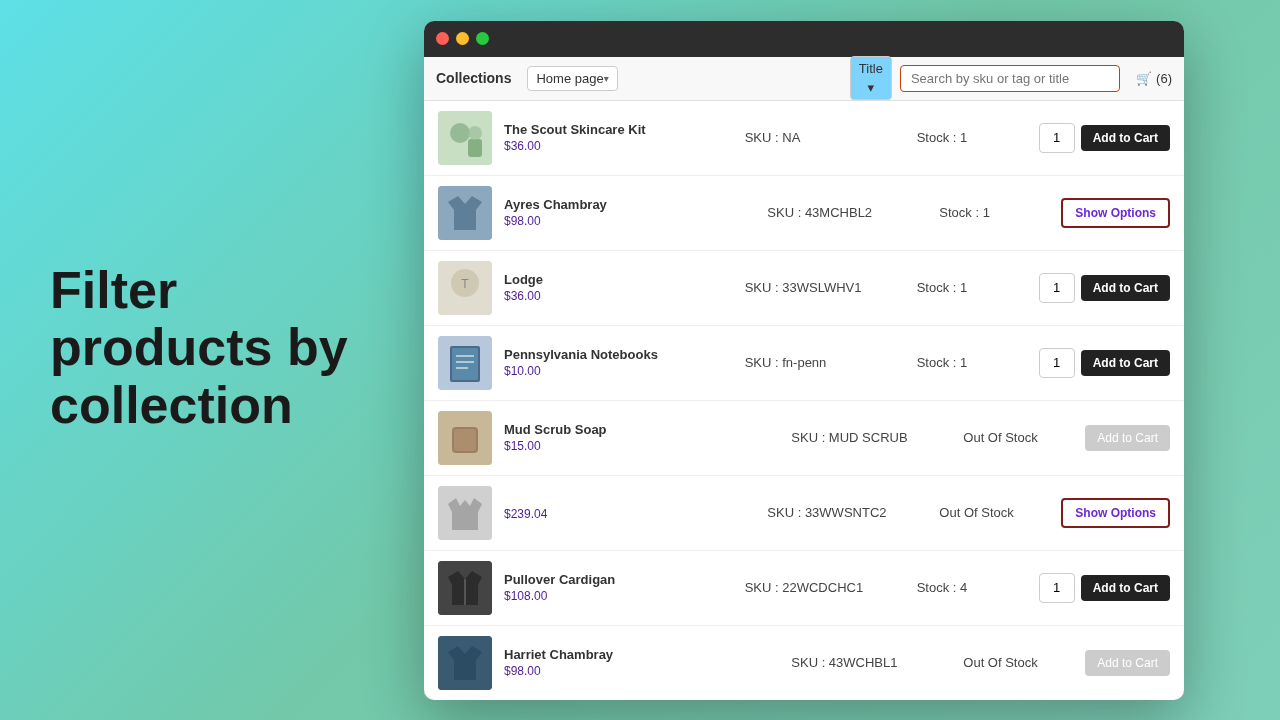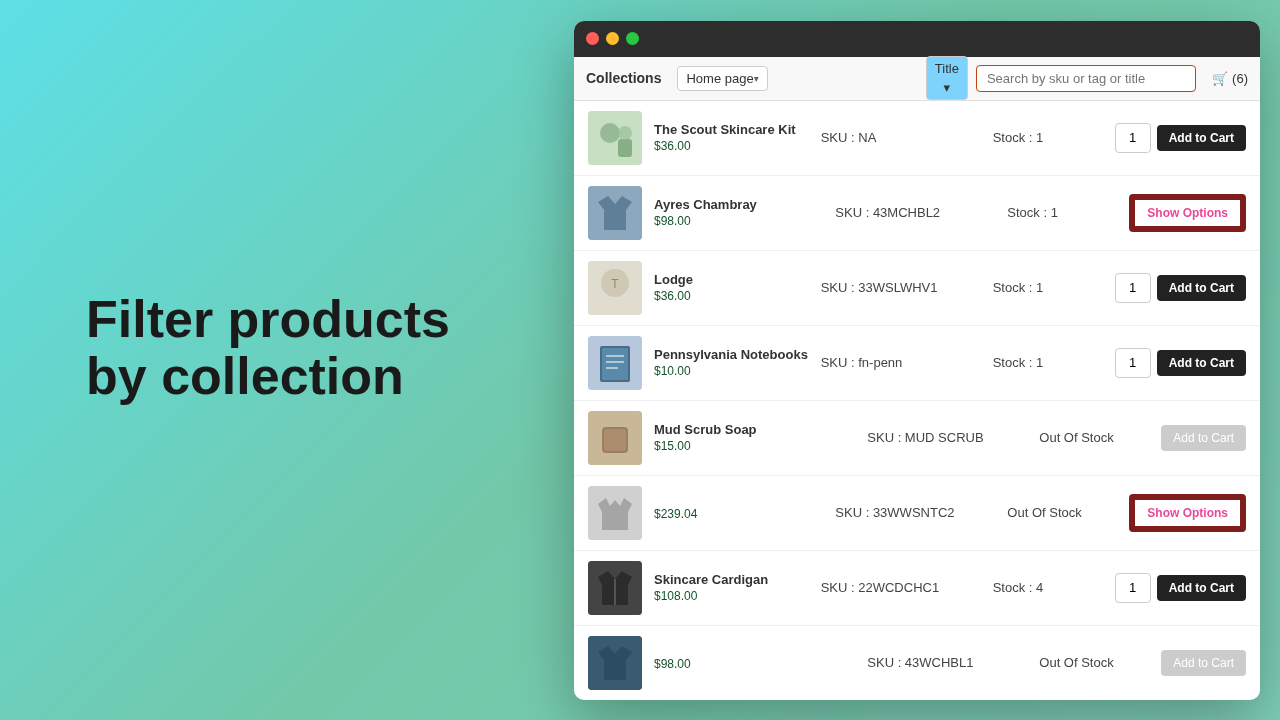--- a/index.html
+++ b/index.html
@@ -8,24 +8,23 @@
       height: 720px;
       overflow: hidden;
       font-family: -apple-system, BlinkMacSystemFont, 'Segoe UI', sans-serif;
       background: linear-gradient(135deg, #5de0e6 0%, #72c8a9 50%, #7ecfb8 100%);
       display: flex;
       align-items: center;
       justify-content: flex-start;
     }
 
     .left-panel {
-      width: 538px;
+      width: 424px;
       padding: 40px 50px;
       flex-shrink: 0;
-      margin-left: 36px;
     }
 
     .main-heading {
       font-size: 52px;
       font-weight: 900;
       color: #1a1a1a;
       line-height: 1.1;
       margin-bottom: 24px;
     }
 
@@ -168,21 +167,21 @@
     }
 
     .product-name {
       font-size: 13px;
       font-weight: 600;
       color: #333;
     }
 
     .product-price {
       font-size: 12px;
-      color: #14532d;
+      color: #4c1d95;
       margin-top: 2px;
     }
 
     .product-sku {
       font-size: 13px;
       color: #444;
       width: 160px;
       flex-shrink: 0;
     }
 
@@ -216,22 +215,22 @@
       border-radius: 4px;
       padding: 6px 12px;
       font-size: 12px;
       font-weight: 600;
       cursor: pointer;
       white-space: nowrap;
     }
 
     .btn-show-options {
       background: #fff;
-      color: #ec4899;
-      border: 6px solid #7f1d1d;
+      color: #6d28d9;
+      border: 2px solid #7f1d1d;
       border-radius: 4px;
       padding: 6px 12px;
       font-size: 12px;
       font-weight: 600;
       cursor: pointer;
       white-space: nowrap;
     }
 
     .btn-add-cart-disabled {
       background: #ccc;
@@ -406,38 +405,39 @@
       </div>
       <div class="product-row">
         <div class="product-thumb img-cardigan">
           <svg viewBox="0 0 54 54" xmlns="http://www.w3.org/2000/svg">
             <rect width="54" height="54" fill="#444"></rect>
             <path d="M10 16 L20 10 L27 18 L34 10 L44 16 L40 24 L40 44 L14 44 L14 24 Z" fill="#2a2a2a" opacity="0.9"></path>
             <line x1="27" y1="18" x2="27" y2="44" stroke="#555" stroke-width="2"></line>
           </svg>
         </div>
         <div class="product-info">
-    <div class="product-name">Skincare Cardigan</div>
+    <div class="product-name">Pullover Cardigan</div>
     <div class="product-price">$108.00</div>
   </div>
         <div class="product-sku">SKU : 22WCDCHC1</div>
         <div class="product-stock">Stock : 4</div>
         <div class="product-action">
           <input type="text" class="qty-input" value="1" style="">
           <button class="btn-add-cart">Add to Cart</button>
         </div>
       </div>
       <div class="product-row">
         <div class="product-thumb img-chambray">
           <svg viewBox="0 0 54 54" xmlns="http://www.w3.org/2000/svg">
             <rect width="54" height="54" fill="#3a5a72"></rect>
             <path d="M10 16 L20 10 L27 18 L34 10 L44 16 L38 24 L38 44 L16 44 L16 24 Z" fill="#2a4a62" opacity="0.9"></path>
           </svg>
         </div>
         <div class="product-info">
+    <div class="product-name">Harriet Chambray</div>
     <div class="product-price">$98.00</div>
   </div>
         <div class="product-sku">SKU : 43WCHBL1</div>
         <div class="product-stock">Out Of Stock</div>
         <div class="product-action">
           <button class="btn-add-cart-disabled" disabled="">Add to Cart</button>
         </div>
       </div>
     </div>
 </div>

